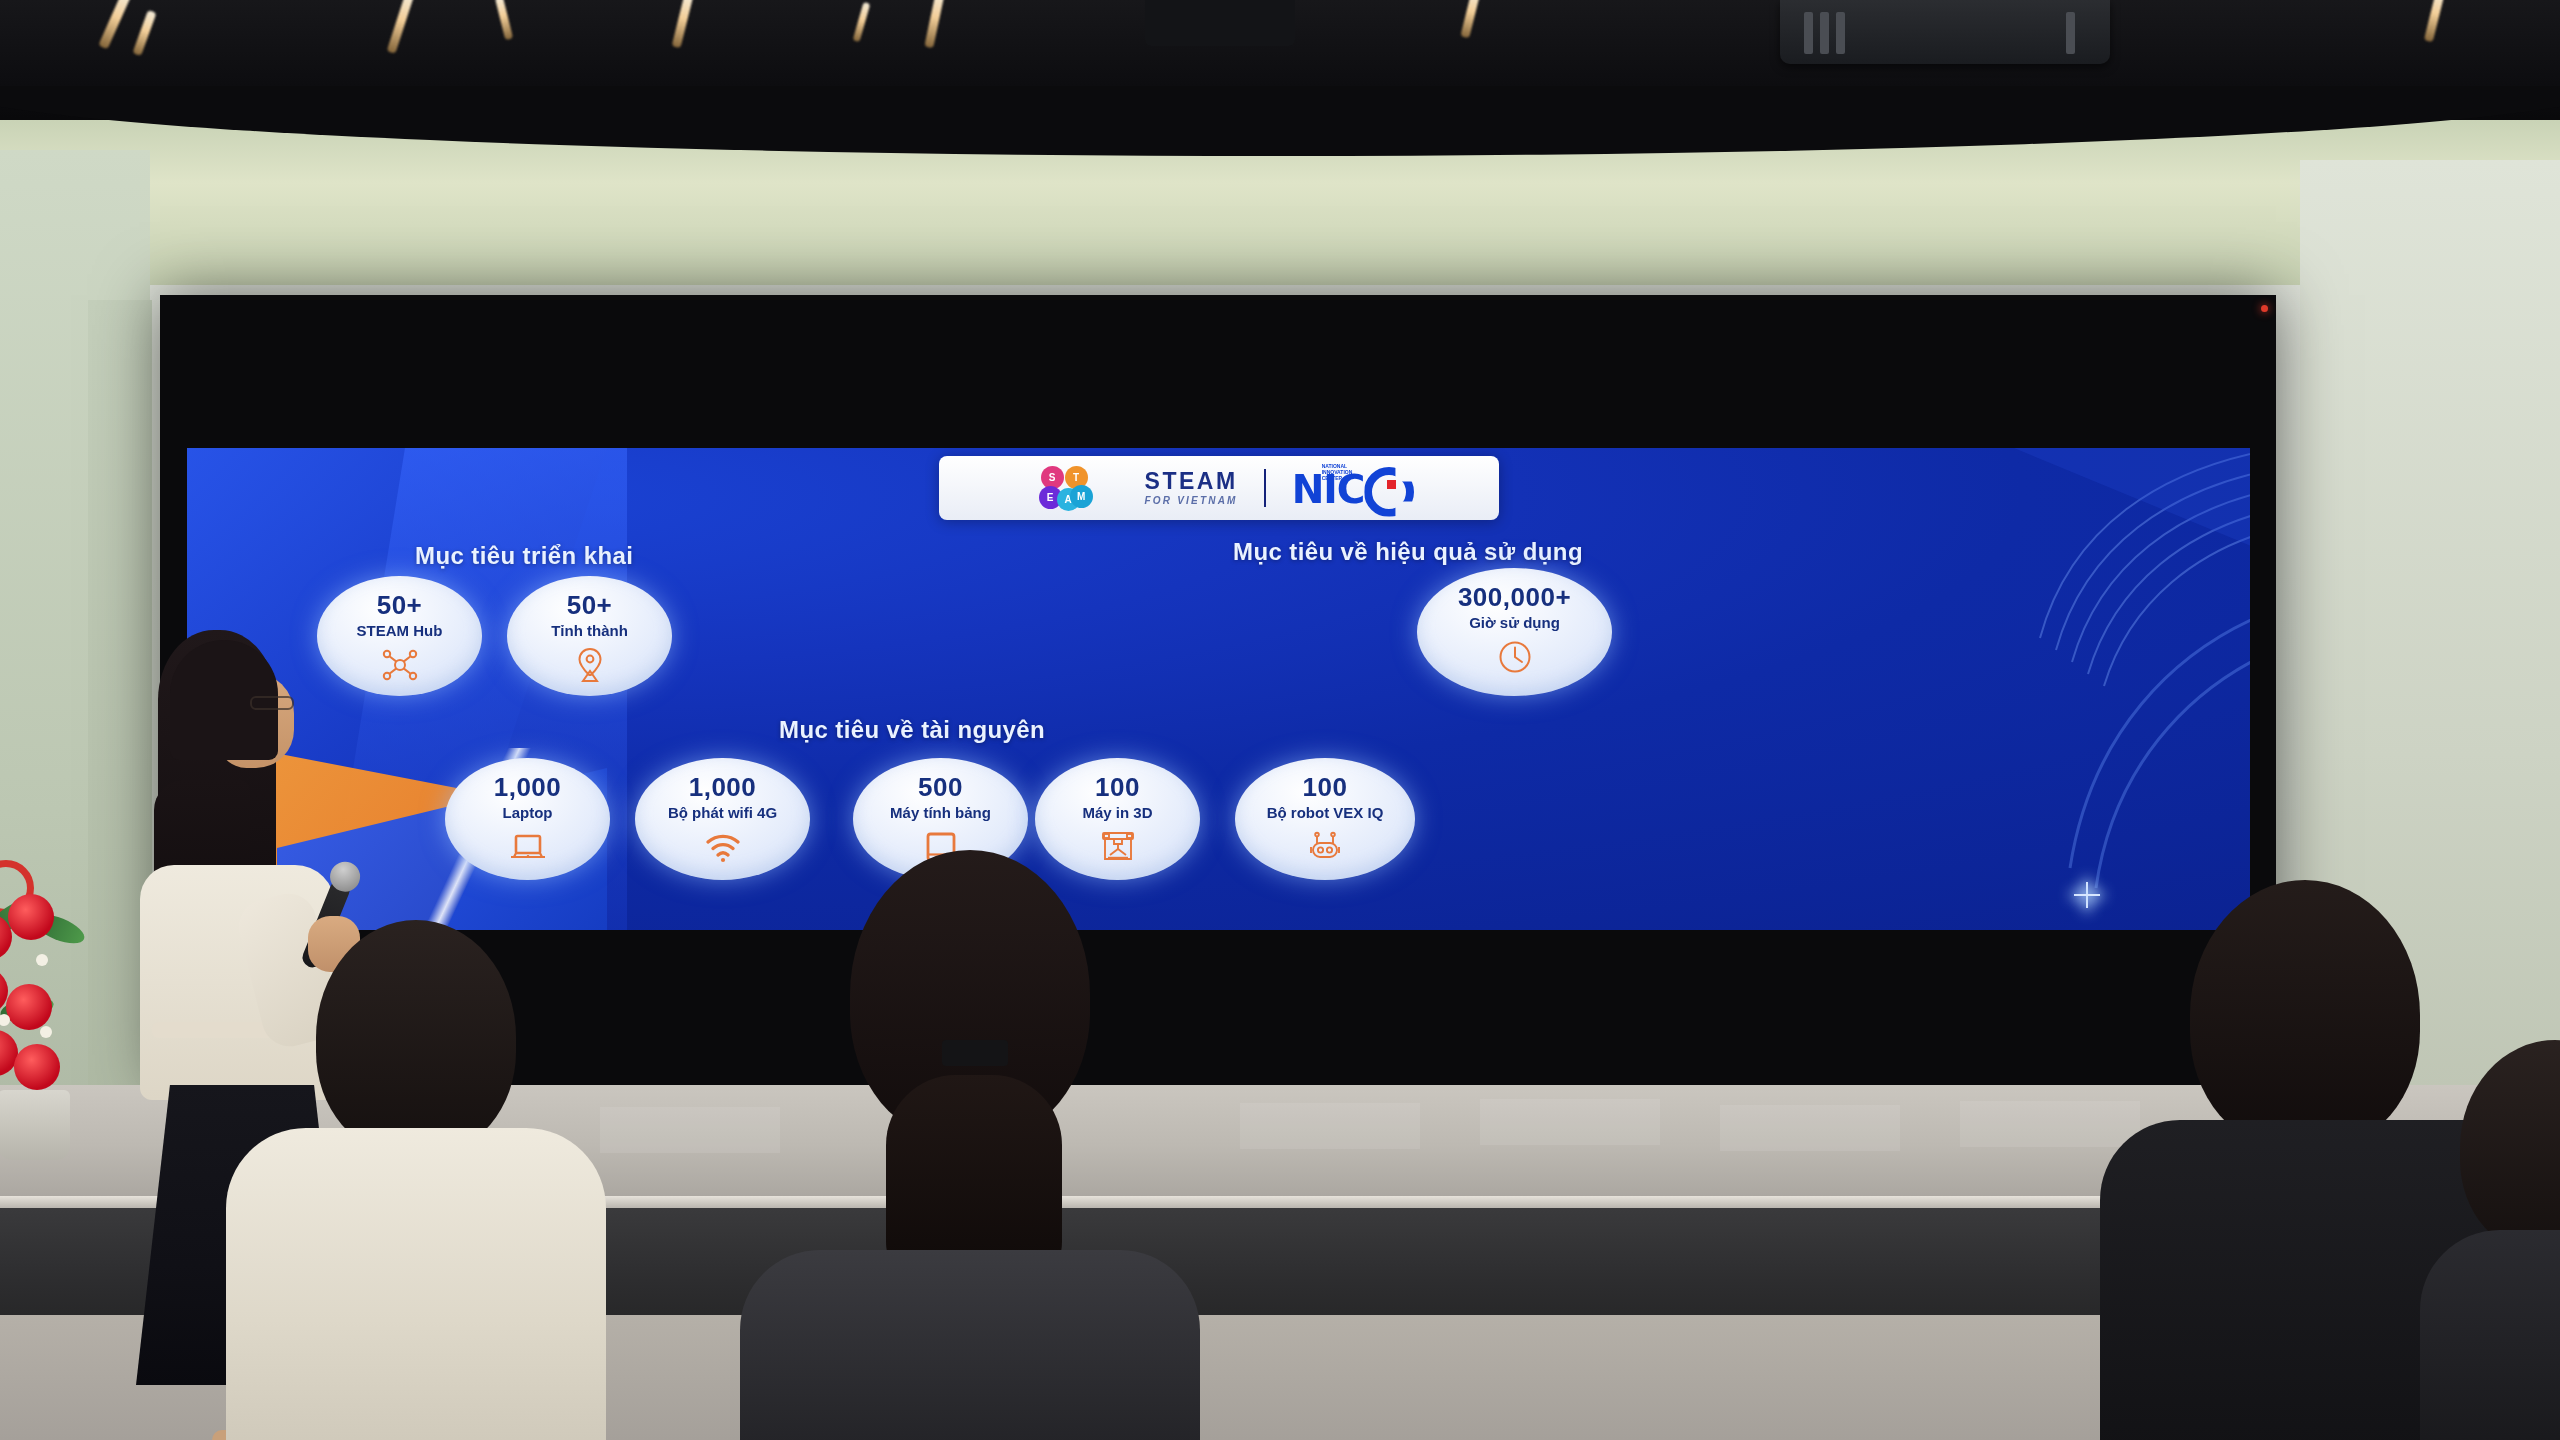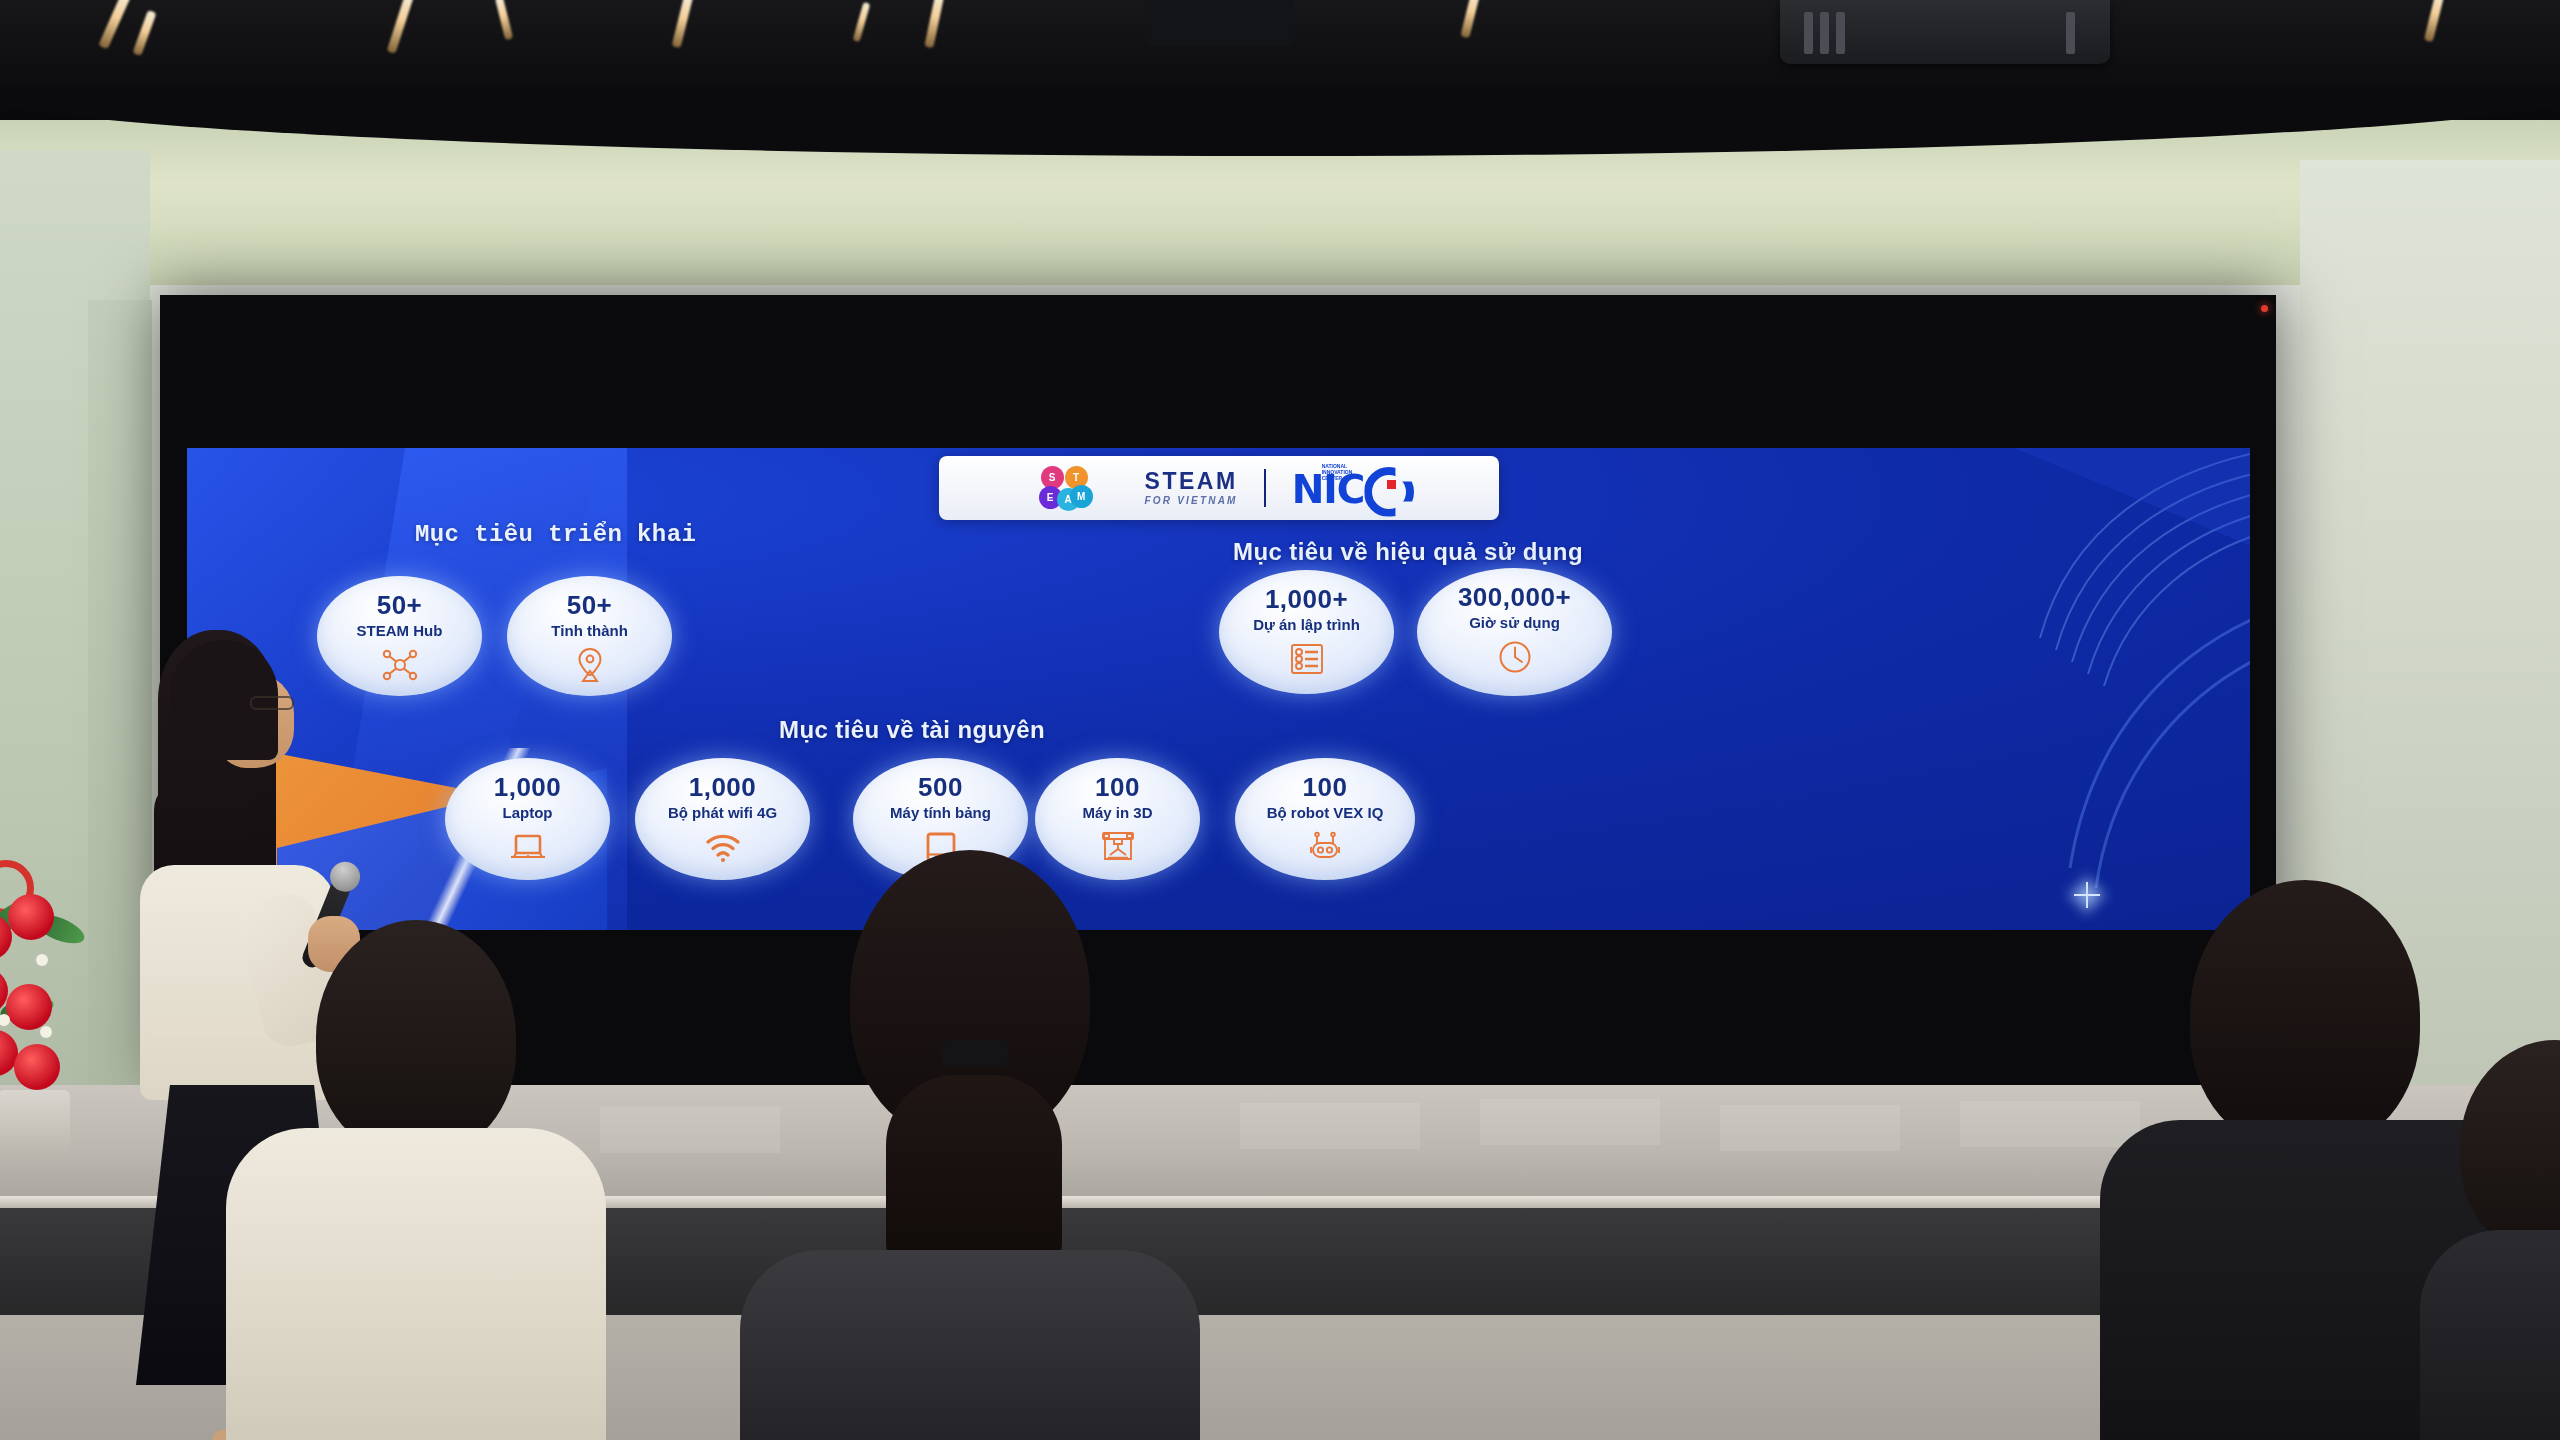--- a/index.html
+++ b/index.html
@@ -298,21 +298,21 @@
           <span class="nic-dot"></span>
         </span>
         <span class="nic-sub">
           <span>NATIONAL</span><br>
           <span>INNOVATION</span><br>
           <span>CENTER</span>
         </span>
       </div>
     </div>
 
-    <div class="grp-title" style="left:228px;top:73px;font-family:Liberation Mono, monospace;">Mục tiêu triển khai</div>
+    <div class="grp-title" style="left:228px;top:94px;">Mục tiêu triển khai</div>
     <div class="grp-title" style="left:1046px;top:90px;">Mục tiêu về hiệu quả sử dụng</div>
     <div class="grp-title" style="left:592px;top:268px;">Mục tiêu về tài nguyên</div>
 
     <div class="bubble" style="left:130px;top:128px;width:165px;height:120px;">
       <div class="bb-num">50+</div>
       <div class="bb-lab">STEAM Hub</div>
       <div class="bb-ico">
         <svg viewBox="0 0 40 40" fill="none" stroke="#e8793c" stroke-width="2">
           <circle cx="20" cy="20" r="5"></circle>
             <circle cx="7" cy="9" r="3.2"></circle>
@@ -331,33 +331,20 @@
         <svg viewBox="0 0 40 40" fill="none" stroke="#e8793c" stroke-width="2">
           <path d="M20 4c-6 0-10.5 4.6-10.5 10.4 0 5 5.2 11 9.2 15.1a1.8 1.8 0 0 0 2.6 0c4-4.1 9.2-10.1 9.2-15.1C30.5 8.6 26 4 20 4Z"></path>
           <circle cx="20" cy="14" r="3.4"></circle>
           <path d="M13 36l7-10 7 10Z"></path>
         </svg>
       </div>
     </div>
 
 
 
-    <div class="bubble" style="left:1032px;top:122px;width:175px;height:124px;">
-      <div class="bb-num">1,000+</div>
-      <div class="bb-lab">Dự án lập trình</div>
-      <div class="bb-ico">
-        <svg viewBox="0 0 40 40" fill="none" stroke="#e8793c" stroke-width="1.9">
-          <rect x="5" y="6" width="30" height="28" rx="2"></rect>
-          <circle cx="12" cy="13" r="3"></circle>
-            <circle cx="12" cy="20" r="3"></circle>
-            <circle cx="12" cy="27" r="3"></circle>
-          <path d="M18 13h13M18 20h13M18 27h13" stroke-width="2.6"></path>
-        </svg>
-      </div>
-    </div>
 
     <div class="bubble" style="left:1230px;top:120px;width:195px;height:128px;">
       <div class="bb-num">300,000+</div>
       <div class="bb-lab">Giờ sử dụng</div>
       <div class="bb-ico">
         <svg viewBox="0 0 40 40" fill="none" stroke="#e8793c" stroke-width="2" stroke-linecap="round">
           <circle cx="20" cy="20" r="14.5"></circle>
             <path d="M20 10.5V20l7 5"></path>
         </svg>
       </div>

